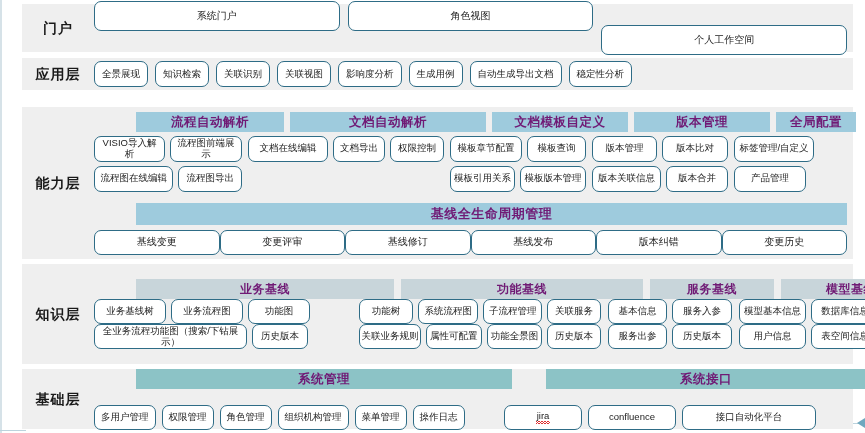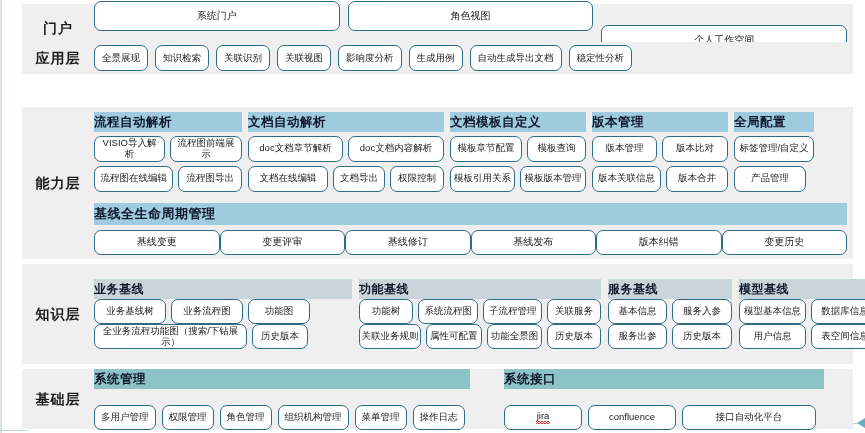--- a/index.html
+++ b/index.html
@@ -66,41 +66,43 @@
     text-align: center;
     box-sizing: border-box;
     padding: 1px 3px;
     white-space: nowrap;
   }
   .node.wrap { white-space: normal; }
 
   
   .grp-head {
     background: #9ecbdd;
-    color: #0f172a;
+    color: #701a75;
     font-size: 12.5px;
     font-weight: bold;
+    text-align: center;
     line-height: 20px;
     height: 20px;
     box-sizing: border-box;
     letter-spacing: 0.5px;
+    margin-left: 42px;
   }
   .grp-head.gray  { background: #c8d5da; font-size: 12px; }
   .grp-head.teal  { background: #8cc3c6; }
 
   
   #layer-portal { top: 4px; height: 48px; }
   #layer-portal .row { display: flex; gap: 8px; }
   #layer-portal .node { height: 30px; font-size: 10px; }
   #portal-n0 { flex: 1 1 0; }
   #portal-n1 { flex: 1 1 0; }
   #portal-n2 { flex: 1 1 0; margin-top: 24px; }
 
   
-  #layer-app { top: 42px; height: 32px; }
+  #layer-app { top: 58px; height: 32px; }
   #layer-app .row { display: flex; gap: 7px; }
   #layer-app .node { height: 26px; font-size: 9.5px; padding: 0 7px; }
 
   
   #layer-cap { top: 107px; height: 152px; flex-direction: row; }
   #layer-cap .layer-label { align-self: center; }
   .cap-grid {
     display: flex;
     gap: 6px;
     align-items: flex-start;
@@ -228,24 +230,20 @@
           </div>
           <div class="cap-row">
             <div class="node" style="width:90px">流程图在线编辑</div>
             <div class="node" style="width:72px">流程图导出</div>
           </div>
         </div>
 
         <div class="cap-col cap-col-1">
           <div class="grp-head">文档自动解析</div>
           <div class="cap-row">
-            <div class="node" style="width:95px">doc文档章节解析</div>
-            <div class="node" style="width:96px">doc文档内容解析</div>
-          </div>
-          <div class="cap-row">
             <div class="node" style="width:80px">文档在线编辑</div>
             <div class="node" style="width:52px">文档导出</div>
             <div class="node" style="width:54px">权限控制</div>
           </div>
         </div>
 
         <div class="cap-col cap-col-2">
           <div class="grp-head">文档模板自定义</div>
           <div class="cap-row">
             <div class="node" style="width:72px">模板章节配置</div>

